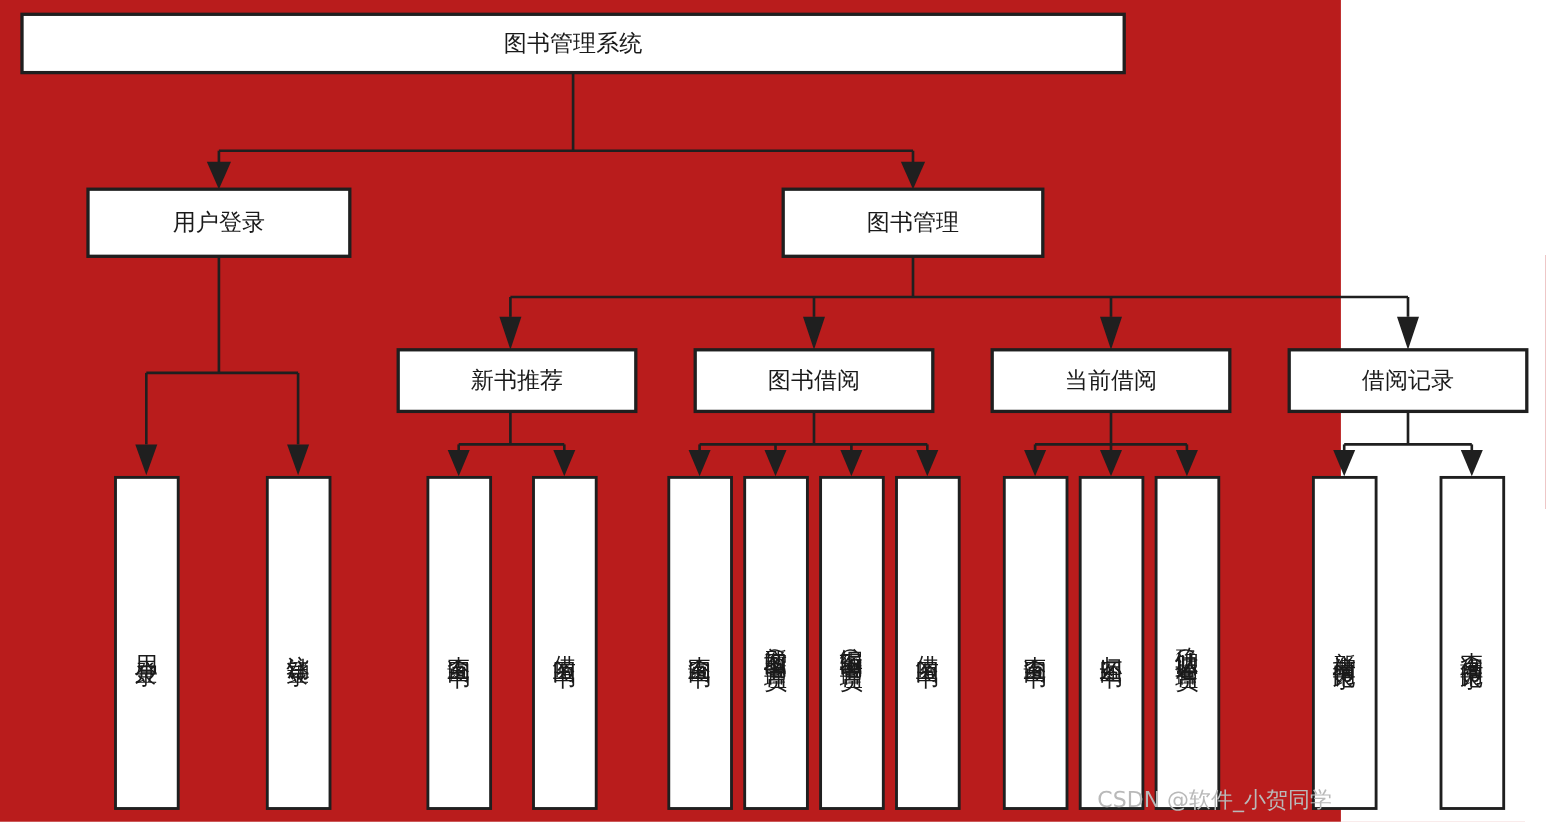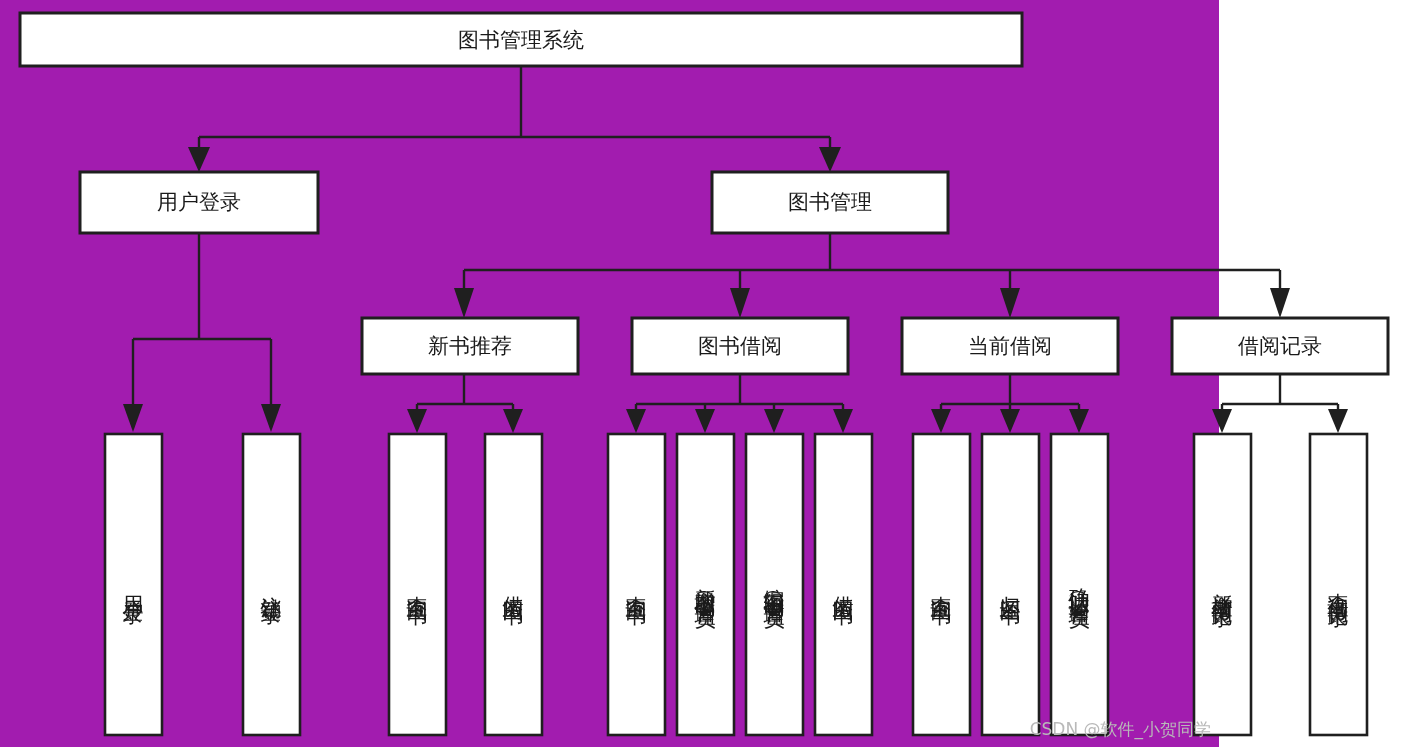--- a/index.html
+++ b/index.html
@@ -10,21 +10,21 @@
   body {
     width: 1405px;
     height: 747px;
     font-family: "DejaVu Sans", "Liberation Sans", sans-serif;
     overflow: hidden;
   }
   #diagram-root {
     position: relative;
     width: 1219px;
     height: 747px;
-    background: #a21caf;
+    background: #b91c1c;
   }
   svg#flow-svg {
     position: absolute;
     left: 0;
     top: 0;
     width: 1405px;
     height: 747px;
     display: block;
   }
   .node-rect {
@@ -59,21 +59,21 @@
     writing-mode: vertical-rl;
     text-orientation: upright;
     text-anchor: middle;
     letter-spacing: 3px;
   }
   .watermark-text {
     position: absolute;
     right: 8px;
     bottom: 6px;
     font-family: "DejaVu Sans", "Liberation Sans", sans-serif;
-    font-size: 17px;
+    font-size: 20px;
     color: #b9b9b9;
     white-space: nowrap;
     user-select: none;
     pointer-events: none;
     margin-top: 36px;
   }
 </style>
 </head>
 <body>
 

